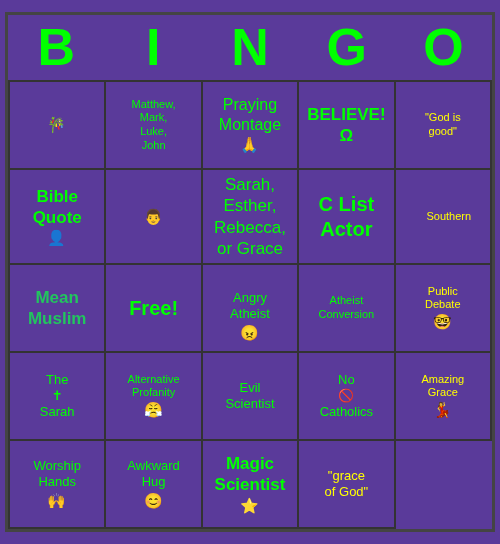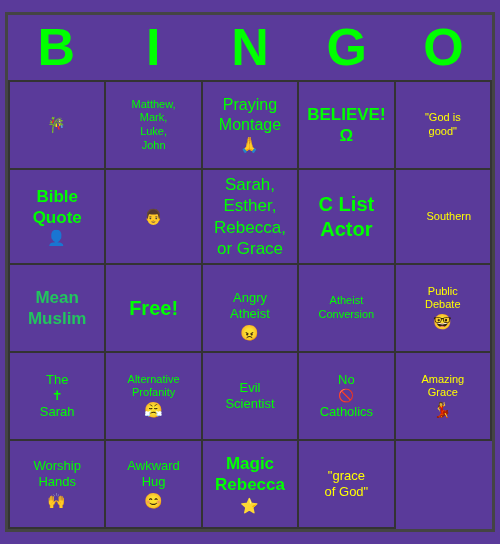--- a/index.html
+++ b/index.html
@@ -161,21 +161,21 @@
 Hands</span>
         <span style="font-size:15px;line-height:1.3;">🙌</span>
       </div>
       <div class="bingo-cell">
         <span style="color:#00ff00;font-size:13px;font-weight:normal;white-space:pre-line;line-height:1.25;">Awkward
 Hug</span>
         <span style="font-size:15px;line-height:1.3;">😊</span>
       </div>
       <div class="bingo-cell">
         <span style="color:#00ff00;font-size:17px;font-weight:bold;white-space:pre-line;line-height:1.25;">Magic
-Rebecca</span>
+Scientist</span>
         <span style="font-size:15px;line-height:1.3;">⭐</span>
       </div>
       <div class="bingo-cell">
         <span style="color:#ffff00;font-size:13px;font-weight:normal;white-space:pre-line;line-height:1.25;">"grace
 of God"</span>
       </div>
     </div>
 </div>
 
 </body></html>

